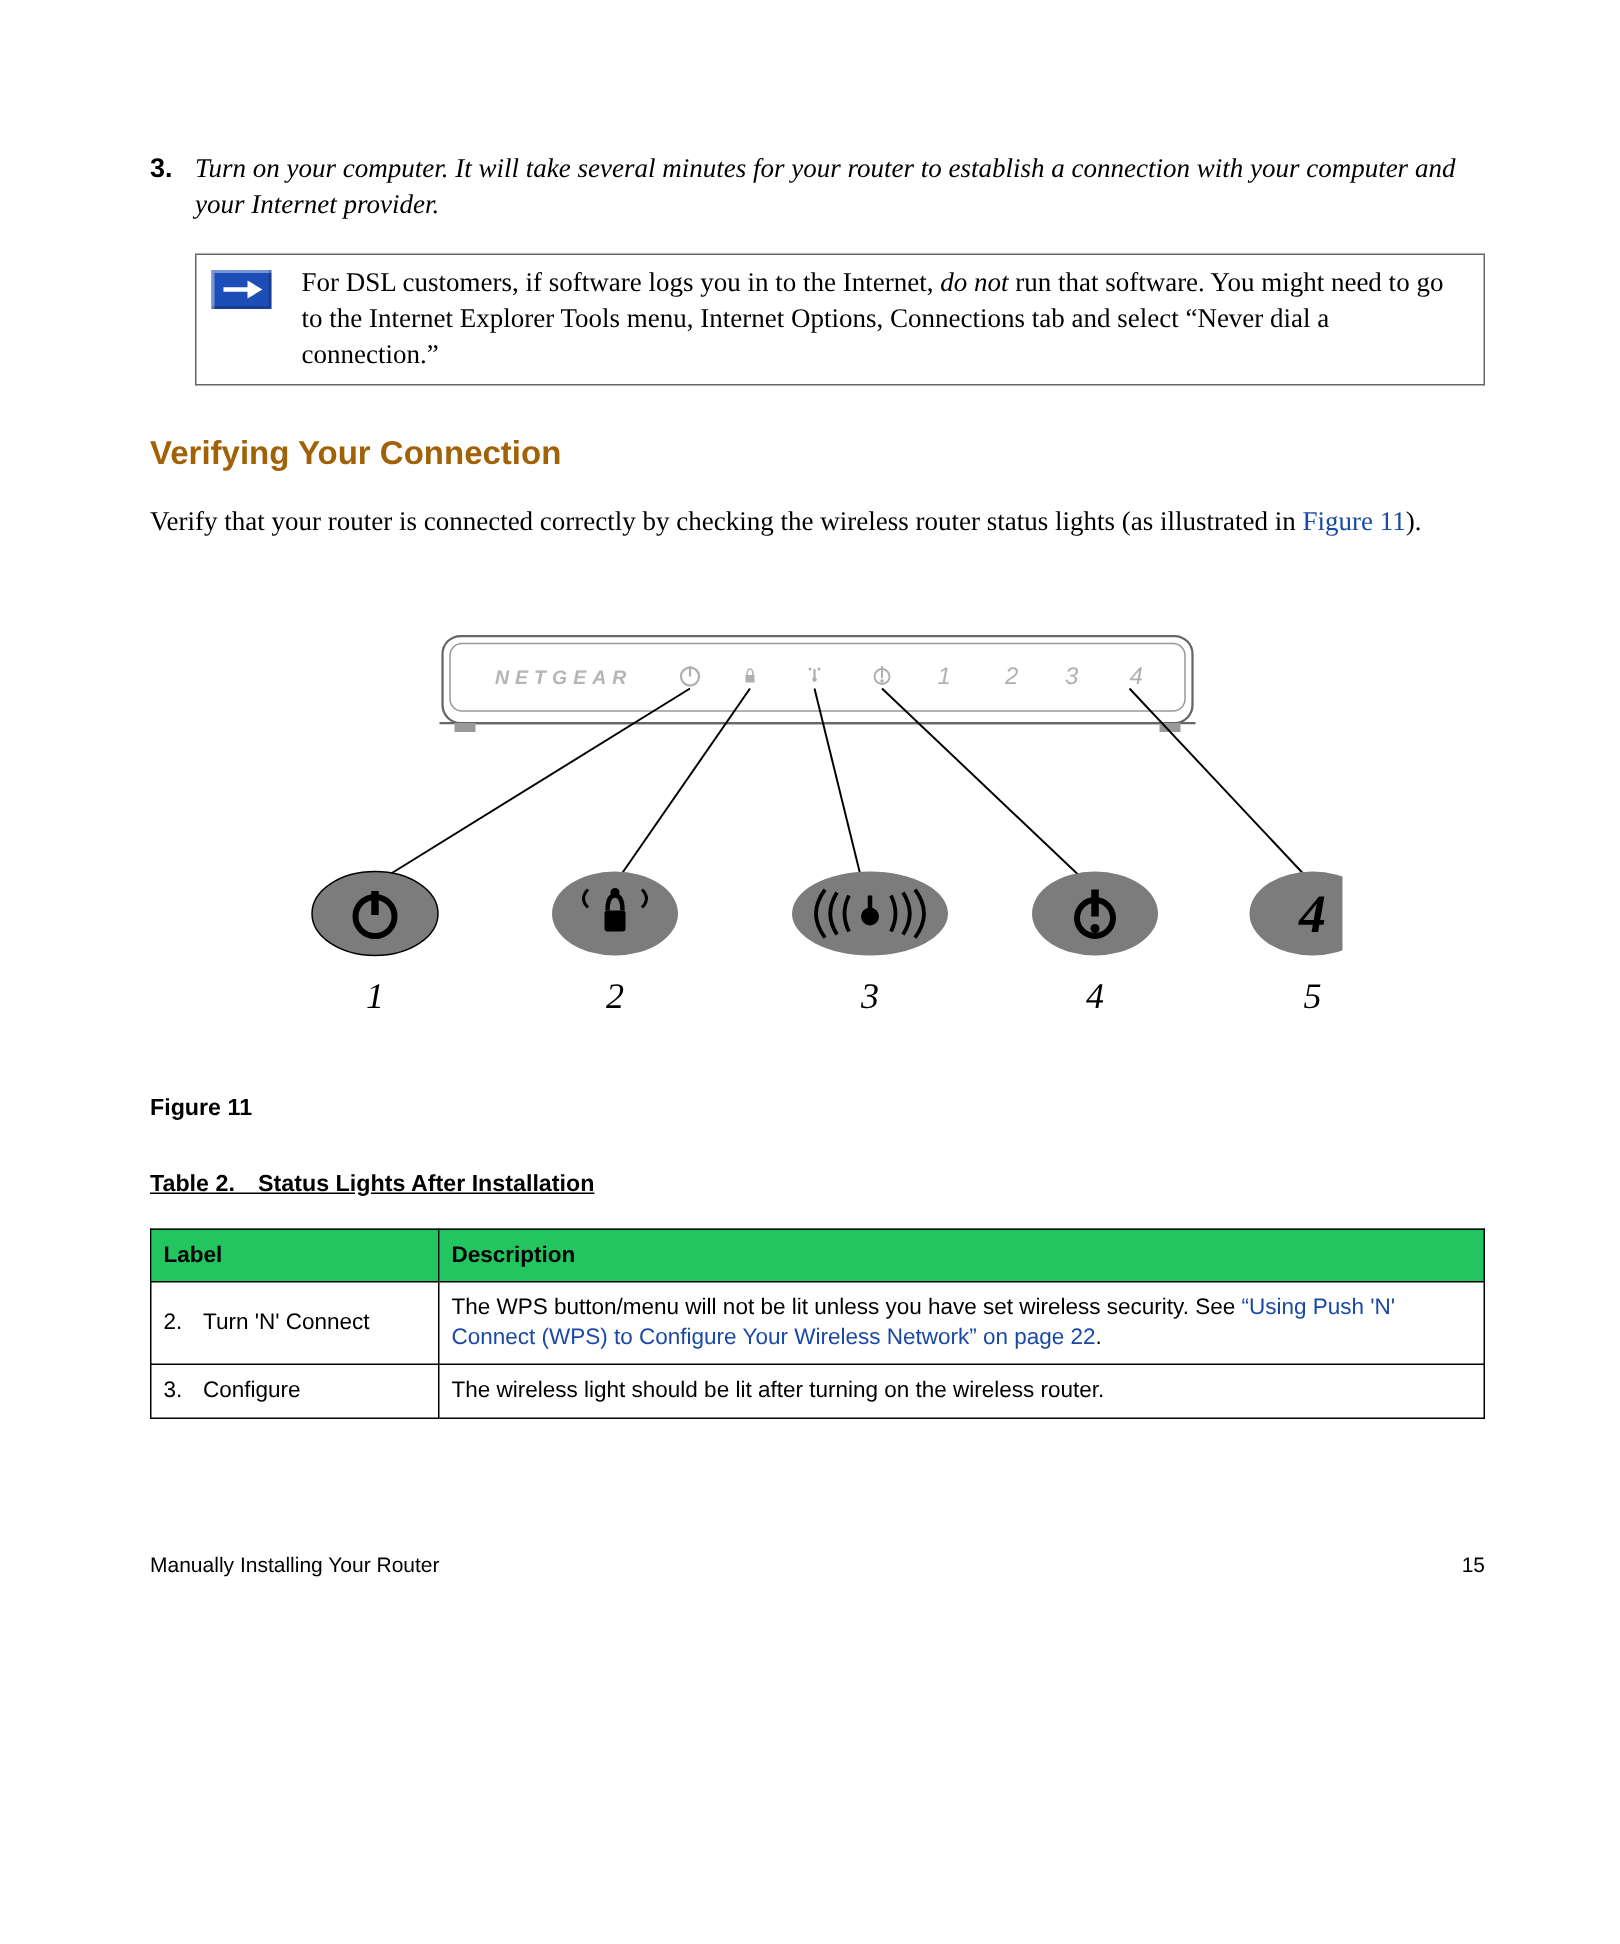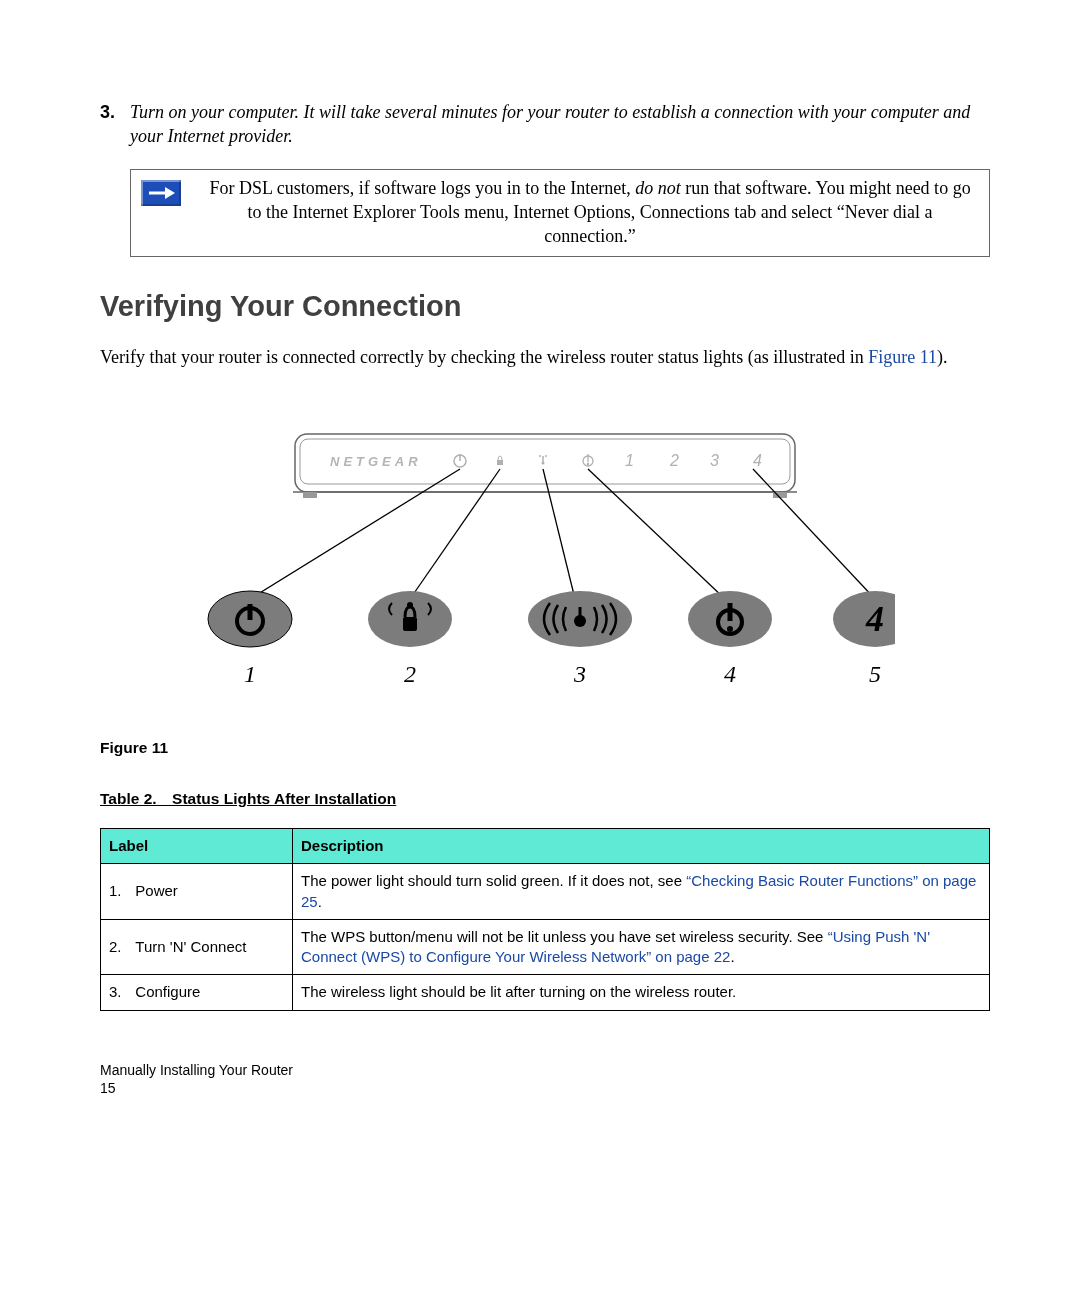--- a/index.html
+++ b/index.html
@@ -36,27 +36,27 @@
   .note-icon {
     width: 40px;
     height: 26px;
     background: #1d4eb7;
     display: flex;
     align-items: center;
     justify-content: center;
     box-shadow: inset -2px -2px 0 rgba(0,0,0,.2), inset 2px 2px 0 rgba(255,255,255,.4);
   }
   .note-icon svg { display:block; }
-  .note-text { flex: 1; text-align: center; }
+  .note-text { flex: 1; }
   .em { font-style: italic; }
   h2.section {
     font-family: Arial, Helvetica, sans-serif;
     font-weight: bold;
-    font-size: 29px;
-    color: #404040;
+    font-size: 22px;
+    color: #a16207;
     margin: 30px 0 18px 0;
   }
   .link { color: #1a49a5; }
   .figure-wrap { text-align: center; margin: 45px 0 10px 0; font-style: italic; }
   .fig-label, .table-title {
     font-family: Arial, Helvetica, sans-serif;
     font-weight: bold;
     font-size: 15.5px;
     margin: 18px 0;
   }
@@ -67,33 +67,32 @@
     font-family: Arial, Helvetica, sans-serif;
     font-size: 15px;
   }
   table.status th, table.status td {
     border: 1px solid #000;
     padding: 7px 8px;
     text-align: left;
     vertical-align: middle;
   }
   table.status th {
-    background: #5eead4;
+    background: #22c55e;
     font-weight: bold;
   }
   table.status td.label-cell { width: 175px; }
   .num-in-cell { display:inline-block; width:18px; }
   .footer {
     display: flex;
     justify-content: space-between;
     font-family: Arial, Helvetica, sans-serif;
     font-size: 14px;
-    margin-top: 50px;
+    margin-top: 88px;
     color: #000;
-    flex-direction: column;
   }
   
   .router-svg { width: 700px; height: 300px; }
   .router-brand {
     font-family: Arial, Helvetica, sans-serif;
     font-weight: bold;
     letter-spacing: 4px;
     font-size: 13px;
     fill: #b5b5b5;
   }
@@ -249,29 +248,20 @@
 <table class="status">
   <thead>
     <tr>
       <th>Label</th>
       <th>Description</th>
     </tr>
   </thead>
   <tbody>
     <tr>
       <td class="label-cell">
-        <span class="num-in-cell">1.</span>
-        &nbsp;<span>Power</span>
-      </td>
-      <td>
-        <span>The power light should turn solid green. If it does not, see </span><span class="link">“Checking Basic Router Functions” on page 25</span><span>.</span>
-      </td>
-    </tr>
-    <tr>
-      <td class="label-cell">
         <span class="num-in-cell">2.</span>
         &nbsp;<span>Turn 'N' Connect</span>
       </td>
       <td>
         <span>The WPS button/menu will not be lit unless you have set wireless security. See </span><span class="link">“Using Push 'N' Connect (WPS) to Configure Your Wireless Network” on page 22</span><span>.</span>
       </td>
     </tr>
     <tr>
       <td class="label-cell">
         <span class="num-in-cell">3.</span>

